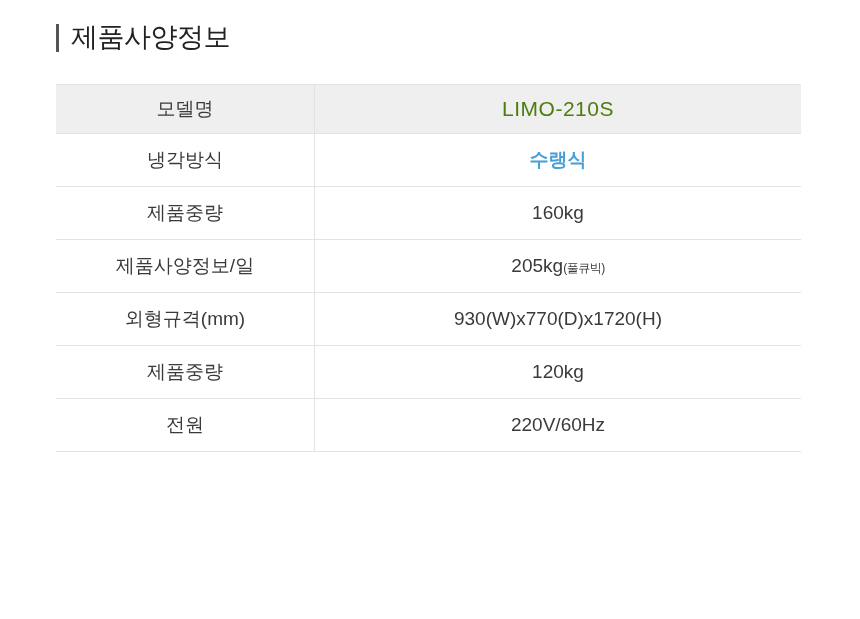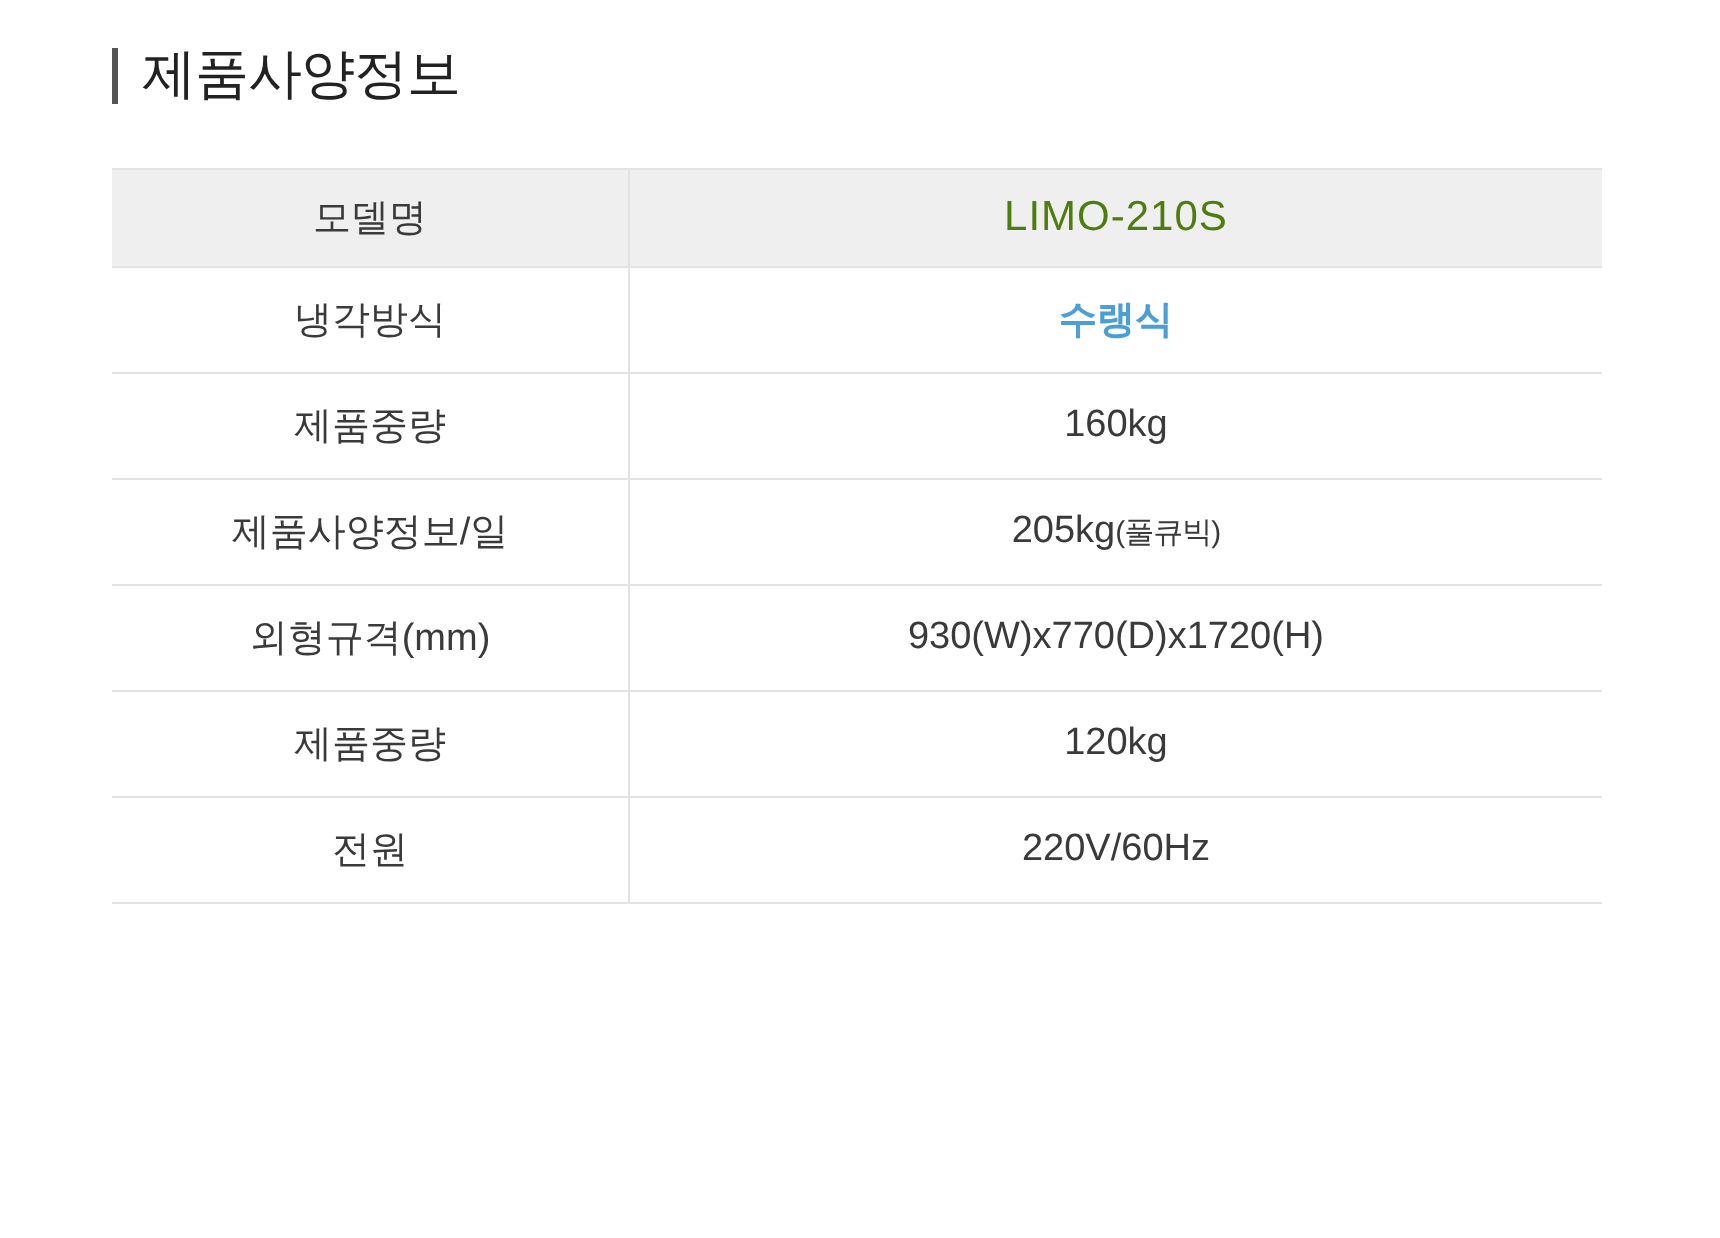--- a/index.html
+++ b/index.html
@@ -81,21 +81,21 @@
     width: 486px;
   }
   .spec-table tr:first-child td {
     border-top: 1px solid #e3e3e3;
   }
   .highlight {
     color: #4b9fd5;
     font-weight: bold;
   }
   .sup-note {
-    font-size: 15px;
+    font-size: 12px;
     color: #3a3a3a;
     vertical-align: baseline;
     letter-spacing: -0.5px;
   }
 </style>
 </head>
 <body>
 
 <div class="page">
 

